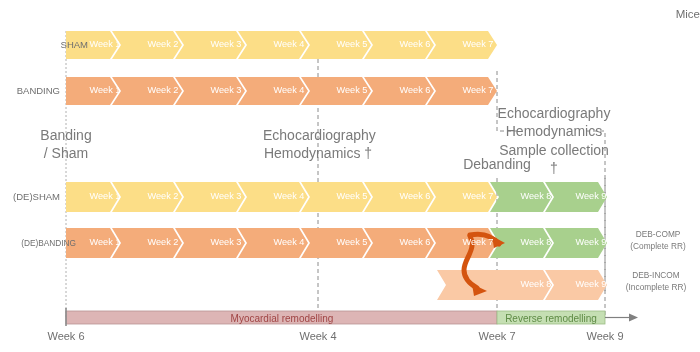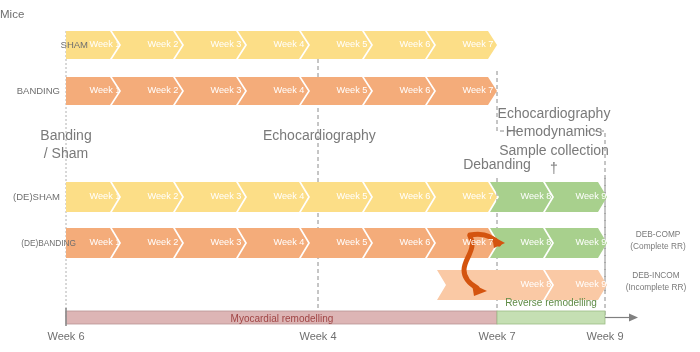--- a/index.html
+++ b/index.html
@@ -27,21 +27,21 @@
   .txt {
     position: absolute;
     white-space: nowrap;
     line-height: 1.18;
   }
   .title-mice {
     font-size: 11.5px;
     color: #6f6f6f;
     left: 0; top: 8px;
     width: 700px;
-    text-align: left;
+    text-align: right;
   }
   .rowlabel {
     font-size: 9.5px;
     color: #6f6f6f;
     text-align: right;
     right: 0;
     width: 100%;
   }
   .rowlabel-wrap {
     position: absolute;
@@ -222,20 +222,21 @@
   <div class="week-text" style="left:496px; top:279px; width:52px;">Week 8</div>
   <div class="week-text" style="left:551px; top:279px; width:52px;">Week 9</div>
 
   <div class="txt annot" style="left:26px; top:126px; width:80px;">
     <div>Banding</div>
     <div>/ Sham</div>
   </div>
 
   <div class="txt annot" style="left:263px; top:126px; width:110px;">
     <div>Echocardiography</div>
+    <div>Hemodynamics †</div>
   </div>
 
   <div class="txt annot" style="left:451px; top:155px; width:92px;">
     <div>Debanding</div>
   </div>
 
   <div class="txt annot" style="left:495px; top:104px; width:118px;">
     <div>Echocardiography</div>
     <div>Hemodynamics</div>
     <div>Sample collection</div>
@@ -245,20 +246,20 @@
   <div class="grp-label" style="left:610px; top:229px;">
     <div>DEB-COMP</div>
     <div>(Complete RR)</div>
   </div>
   <div class="grp-label" style="left:608px; top:270px;">
     <div>DEB-INCOM</div>
     <div>(Incomplete  RR)</div>
   </div>
 
   <div class="phase-label" style="left:182px; top:314px; width:200px; color:#A04545;">Myocardial remodelling</div>
-  <div class="phase-label" style="left:491px; top:298px; width:120px; color:#5E8B45;text-align:center;">Reverse remodelling</div>
+  <div class="phase-label" style="left:491px; top:314px; width:120px; color:#5E8B45;text-align:center;">Reverse remodelling</div>
 
   <div class="axis-tick-label" style="left:21px;  top:330px;">Week 6</div>
   <div class="axis-tick-label" style="left:273px; top:330px;">Week 4</div>
   <div class="axis-tick-label" style="left:452px; top:330px;">Week 7</div>
   <div class="axis-tick-label" style="left:560px; top:330px;">Week 9</div>
 
 </div>
 
 </body></html>

